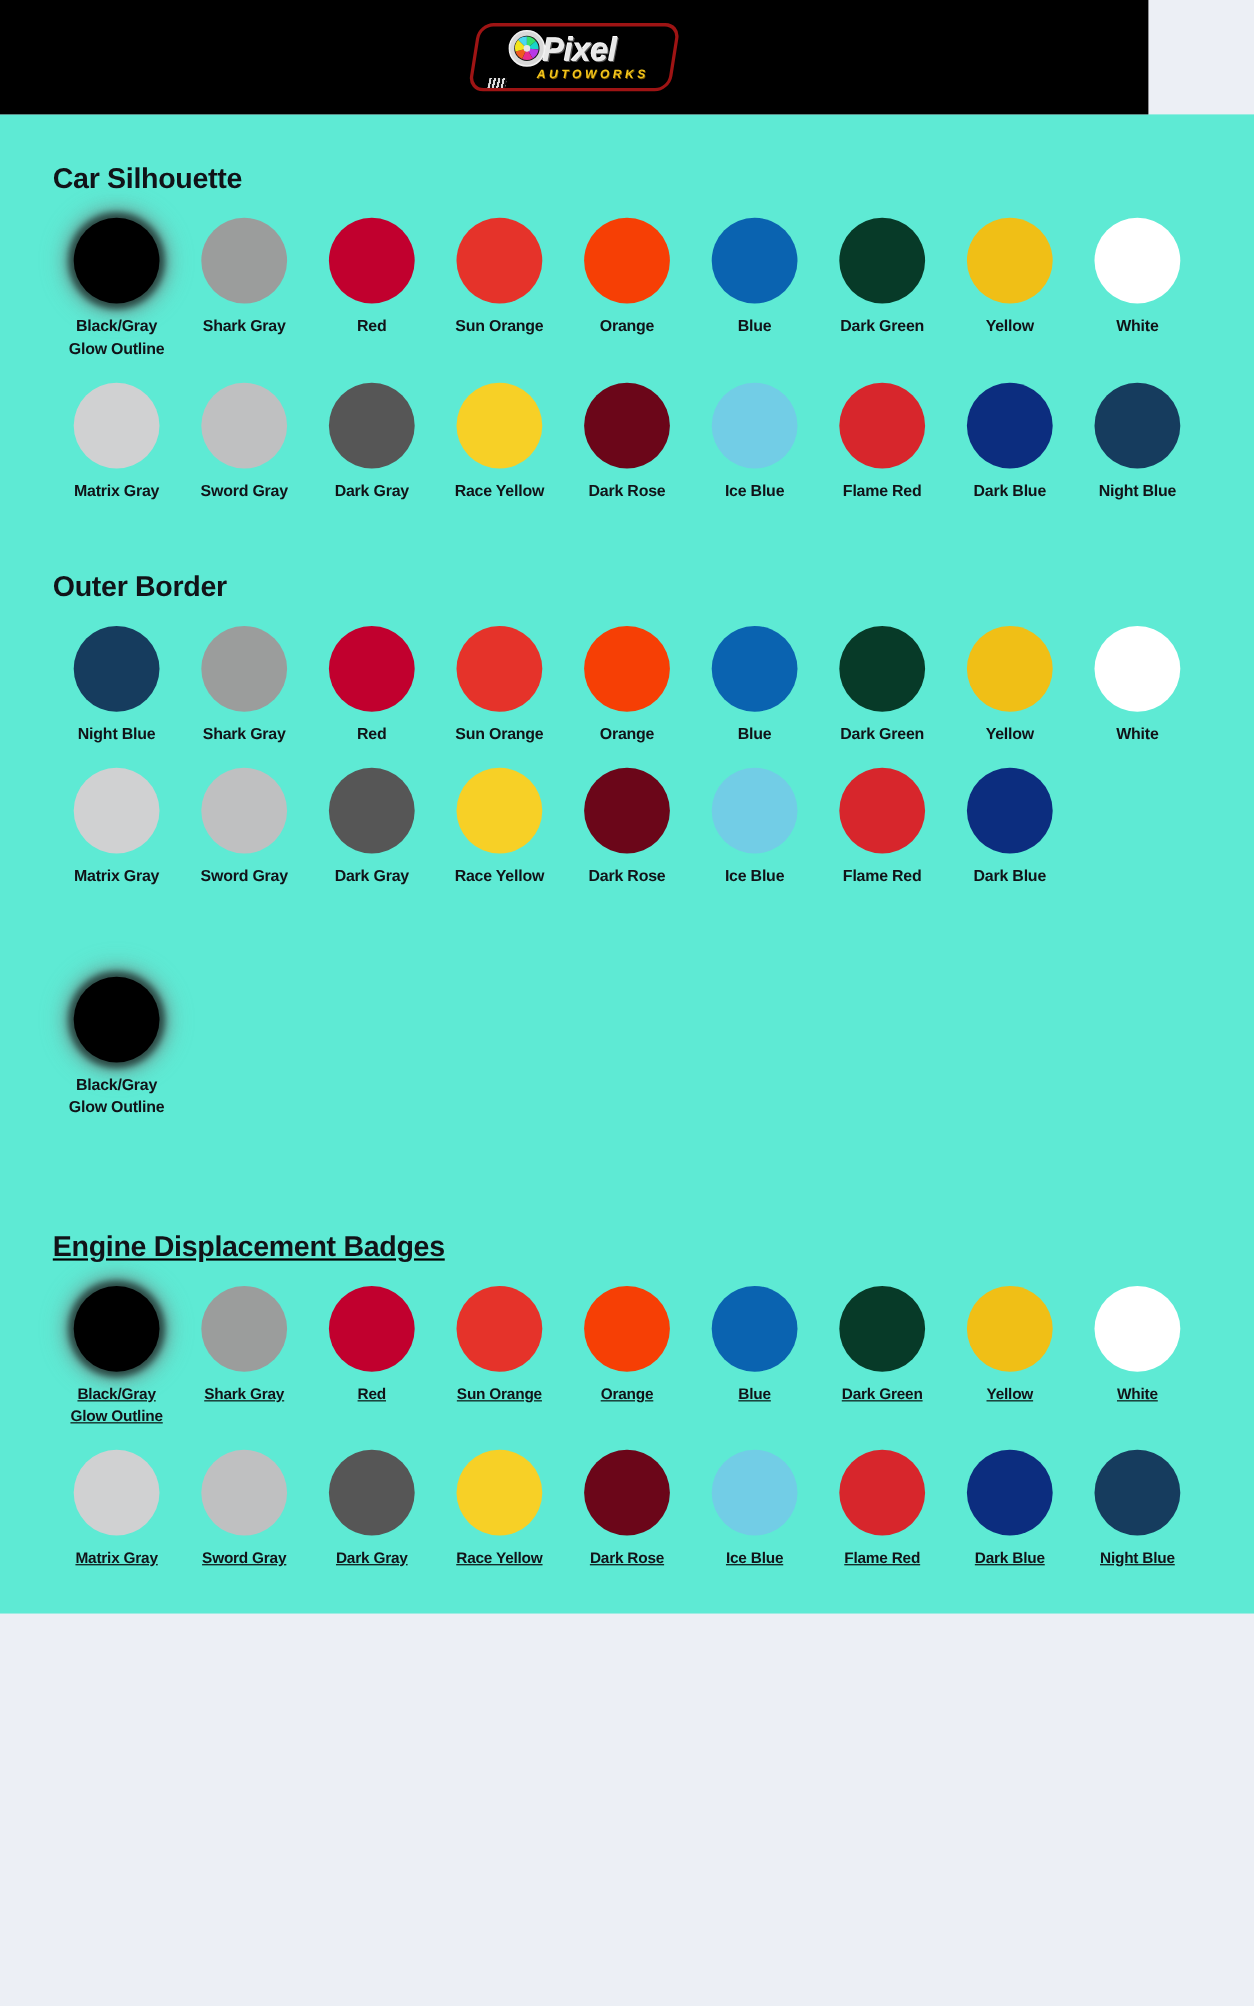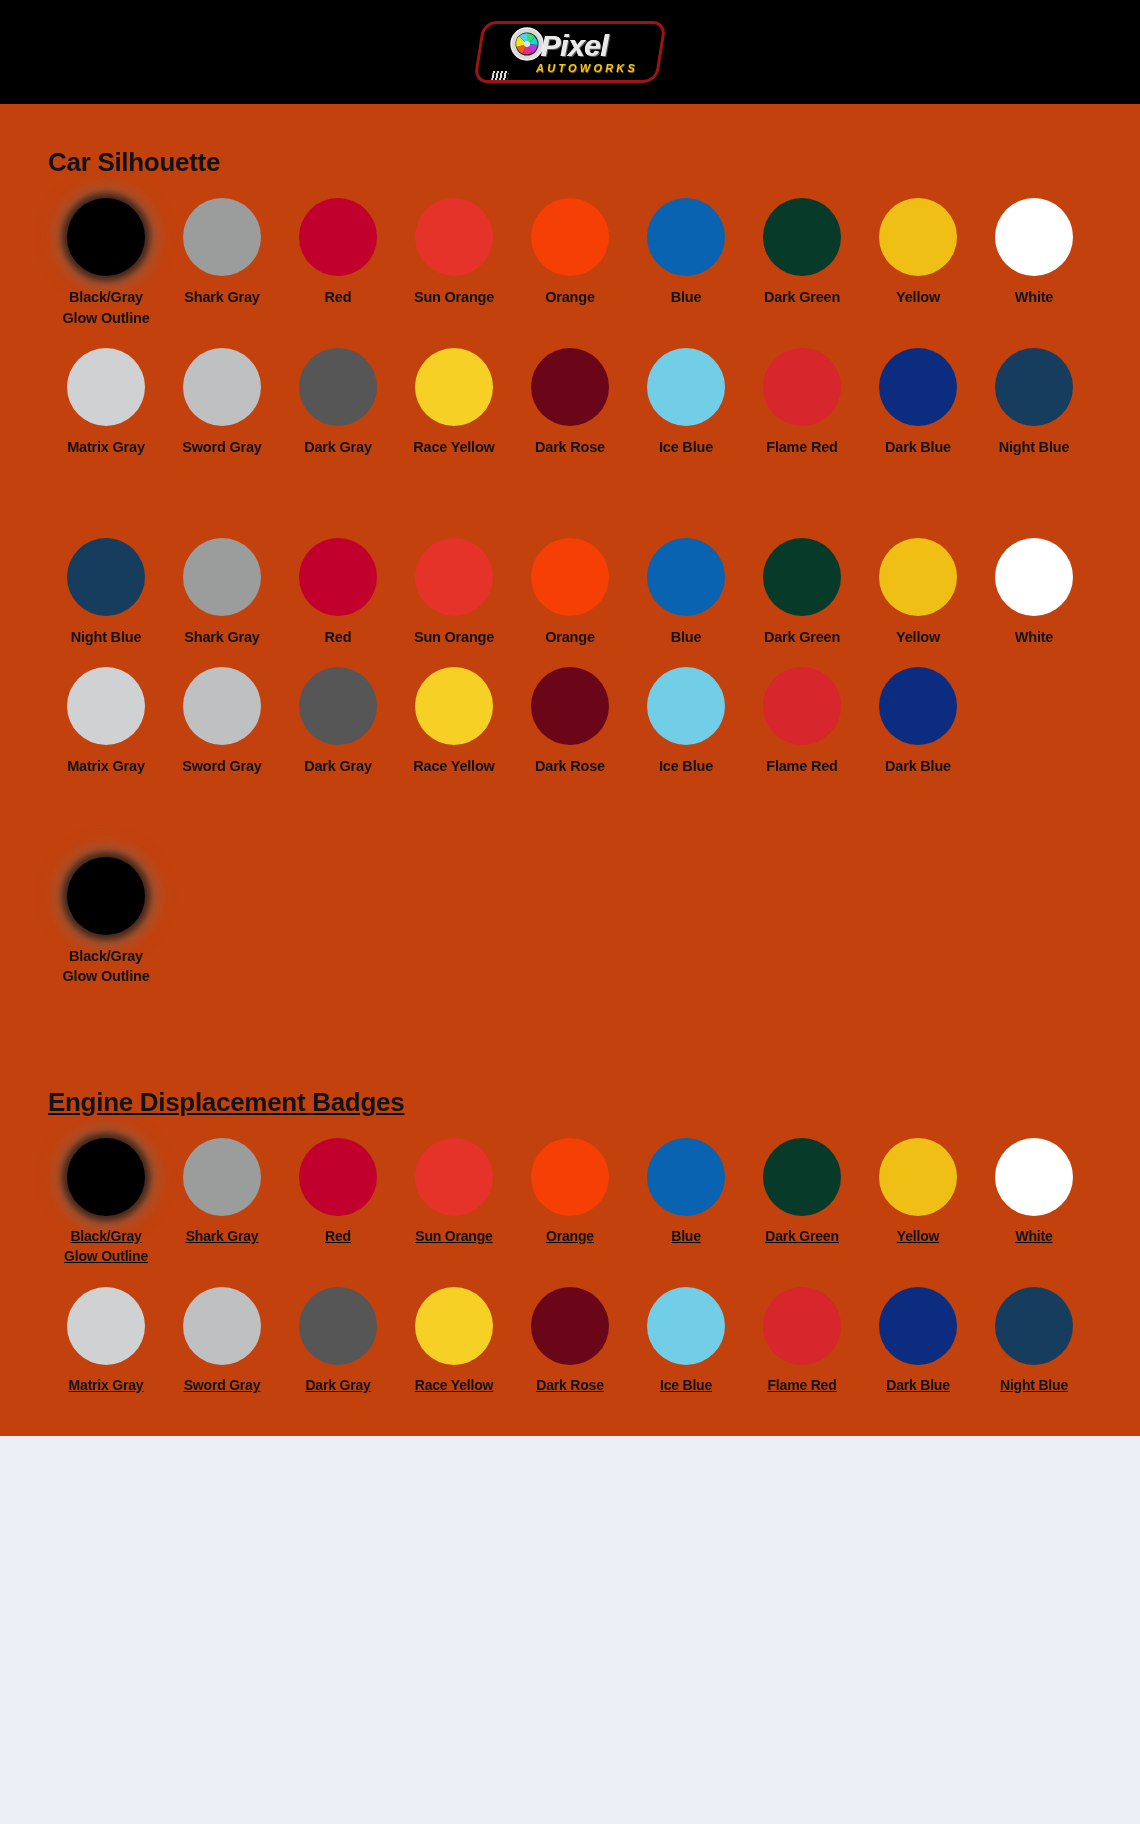--- a/index.html
+++ b/index.html
@@ -5,21 +5,21 @@
   * { box-sizing: border-box; }
   html, body {
     margin: 0; padding: 0;
     width: 1140px;
     background: #eceff5;
     font-family: "Liberation Sans", sans-serif;
   }
 
   
   .logo-bar {
-    width: 1140px;
+    width: 1044px;
     height: 104px;
     background: #000000;
     display: flex;
     align-items: center;
     justify-content: center;
     position: relative;
   }
   .logo-plate {
     position: relative;
     width: 200px;
@@ -86,21 +86,21 @@
     left: 22px; bottom: 9px;
     width: 16px; height: 9px;
     background: repeating-linear-gradient(90deg, #dcdcdc 0 2px, #111 2px 4px);
     transform: skewX(-12deg);
     z-index: 3;
   }
 
   
   .page {
     padding: 0 0 40px 0;
-    background: #c2410c;
+    background: #5eead4;
   }
   .section { padding: 0 48px; }
   .section-title {
     font-size: 26px;
     font-weight: bold;
     color: #111318;
     letter-spacing: -0.3px;
     margin: 0;
   }
   .sec-car    { padding-top: 43px; }
@@ -301,20 +301,21 @@
         <div class="swatch-cell">
           <div class="dot-holder">
             <div class="dot" style="background: rgb(22, 60, 94);"></div>
           </div>
           <div class="swatch-label">Night Blue</div>
         </div>
       </div>
   </div>
 
   <div class="section sec-outer">
+    <h2 class="section-title">Outer Border</h2>
     <div class="swatch-row">
         <div class="swatch-cell">
           <div class="dot-holder">
             <div class="dot" style="background: rgb(22, 60, 94);"></div>
           </div>
           <div class="swatch-label">Night Blue</div>
         </div>
         <div class="swatch-cell">
           <div class="dot-holder">
             <div class="dot" style="background: rgb(155, 157, 156);"></div>

